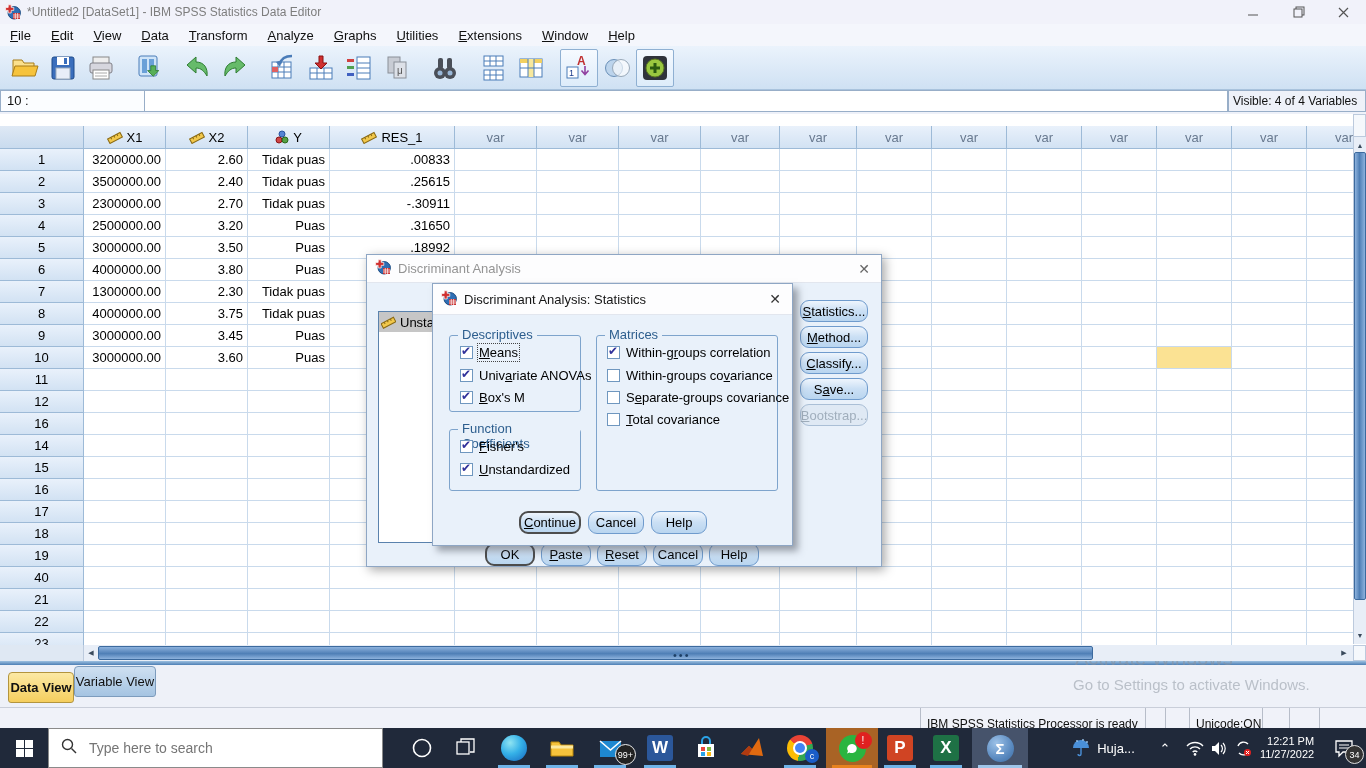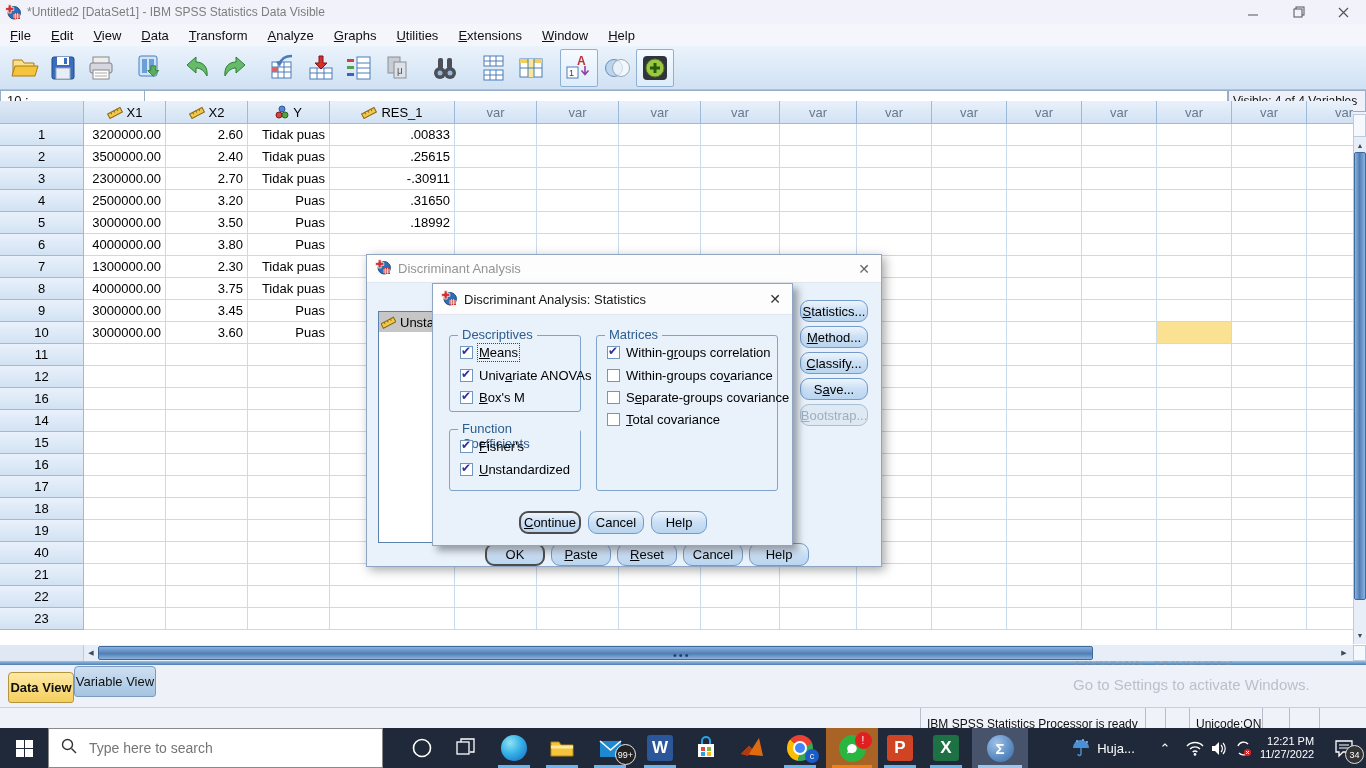--- a/index.html
+++ b/index.html
@@ -24,21 +24,21 @@
   .tool.pressed{border:1px solid #8fb0d2;background:linear-gradient(#f6faff,#ddecfa)}
   .tgap{margin-left:10px}
 
   
   .cellref{position:absolute;top:90px;left:0;width:1366px;height:24px;background:#eef1f9;display:flex;box-sizing:border-box}
   .refbox{width:145px;height:22px;background:#fbfdff;border:1px solid #98aec8;box-sizing:border-box;font-size:13px;padding:2px 0 0 6px;color:#111}
   .editfield{width:1083px;height:22px;background:#fff;border:1px solid #98aec8;border-left:none;box-sizing:border-box}
   .visbox{flex:1;height:22px;border:1px solid #98aec8;border-left:1px solid #98aec8;box-sizing:border-box;font-size:12px;color:#111;display:flex;align-items:center;padding-left:4px;background:#eef1f9}
 
   
-  .grid{position:absolute;top:101px;left:0;width:1353px;height:530px;overflow:hidden;background:#fff;font-size:13px;z-index:1}
+  .grid{position:absolute;top:126px;left:0;width:1353px;height:530px;overflow:hidden;background:#fff;font-size:13px;z-index:1}
   .grow{display:flex;height:22px}
   .grow.gh{height:23px}
   .corner,.chead,.rhead{background:linear-gradient(#e9f1fb,#d2e2f3);border-right:1px solid #9dbad7;border-bottom:1px solid #9dbad7;box-sizing:border-box;display:flex;align-items:center;justify-content:center;color:#000;flex:none}
   .corner{width:84px;background:linear-gradient(#dfe9f5,#c9dbee)}
   .rhead{width:84px}
   .chead{gap:4px}
   .chead.vhead{color:#68798f}
   .cell{border-right:1px solid #c9daec;border-bottom:1px solid #c9daec;box-sizing:border-box;display:flex;align-items:center;justify-content:flex-end;padding-right:4px;flex:none;color:#000;overflow:hidden;white-space:nowrap}
   .cell.av{background:#fbe293}
   .ci{display:flex;align-items:center}
@@ -78,21 +78,21 @@
   .dlg1 .dlg-title{color:#949494}
   .dlg2 .dlg-title{height:30px;color:#161616}
   .dlg-x{margin-left:auto;color:#666;font-size:14px;width:18px;text-align:center}
   .listbox{position:absolute;left:11px;top:56px;width:66px;height:230px;background:#fff;border:1px solid #5a82ad;overflow:hidden}
   .lb-item{height:20px;display:flex;align-items:center;gap:4px;padding:0 2px;background:#c6c6c6;font-size:13px;white-space:nowrap;color:#000}
   .sbtn{position:absolute;left:433px;width:68px;height:22px;display:flex;align-items:center;justify-content:center;font-size:13px;color:#000;background:linear-gradient(#eef5fd,#cadff4 50%,#b9d5ef);border:1px solid #6f9bcd;border-radius:9px;box-sizing:border-box}
   .sbtn.disabled{color:#a0aebc;border-color:#aabfd6;background:#dfe9f4}
   .btn{height:23px;display:inline-flex;align-items:center;justify-content:center;font-size:13px;color:#000;background:linear-gradient(#eef5fd,#cadff4 50%,#b9d5ef);border:1px solid #6f9bcd;border-radius:9px;box-sizing:border-box;padding:0 10px}
   .btn.default{border:2px solid #4c4c4c}
   .bottom-btns{position:absolute;left:118px;top:288px;display:flex;gap:6px}
-  .bottom-btns .btn{width:60px;padding:0}
+  .bottom-btns .btn{width:50px;padding:0}
   .group{position:absolute;border:1px solid #7ea4cc;border-radius:3px;box-sizing:border-box}
   .group .glabel{position:absolute;top:-9px;left:8px;background:#e9f1fa;padding:0 4px;color:#2d5e8e;font-size:13px}
   .ckrow{position:absolute;left:10px;display:flex;align-items:center;gap:6px;font-size:13px;color:#000;white-space:nowrap}
   .cb{width:13px;height:13px;background:#fff;border:1px solid #6f97bf;box-sizing:border-box;position:relative;flex:none}
   .cb.checked:after{content:"✔";position:absolute;left:0px;top:-3px;font-size:12px;color:#31319a}
   .focusring{outline:1px dotted #444;outline-offset:1px}
   .d2-btns{position:absolute;left:86px;top:227px;display:flex;gap:7px}
 
   
   .taskbar{position:absolute;left:0;top:728px;width:1366px;height:40px;background:#20293a;z-index:50}
@@ -110,21 +110,21 @@
 
 <div class="titlebar">
   <span class="appicon">
     <svg width="16" height="16" viewBox="0 0 16 16">
         <circle cx="9.2" cy="8.8" r="6.2" fill="#2f6eb4" stroke="#1a4a80"></circle>
         <path d="M3.2 0.8 h3 v2.6 h2.6 v3 H6.2 v2.6 h-3 V6.4 H0.6 v-3 h2.6 z" fill="#d03030" stroke="#fff" stroke-width="0.7"></path>
         <rect x="8" y="9" width="7" height="6" fill="#c83030"></rect>
         <path d="M8 11 h7 M8 13 h7 M10.3 9 v6 M12.6 9 v6" stroke="#fff" stroke-width="0.7"></path>
       </svg>
   </span>
-  <span class="title">*Untitled2 [DataSet1] - IBM SPSS Statistics Data Visible</span>
+  <span class="title">*Untitled2 [DataSet1] - IBM SPSS Statistics Data Editor</span>
   <div class="wincontrols">
     <span class="wc">
         <svg width="11" height="11">
           <line x1="0" y1="8" x2="10" y2="8" stroke="#555" stroke-width="1"></line>
         </svg>
       </span>
     <span class="wc">
         <svg width="12" height="12">
           <rect x="3" y="1" width="8" height="8" fill="none" stroke="#555"></rect>
           <rect x="1" y="3" width="8" height="8" fill="#f1f2fa" stroke="#555"></rect>

